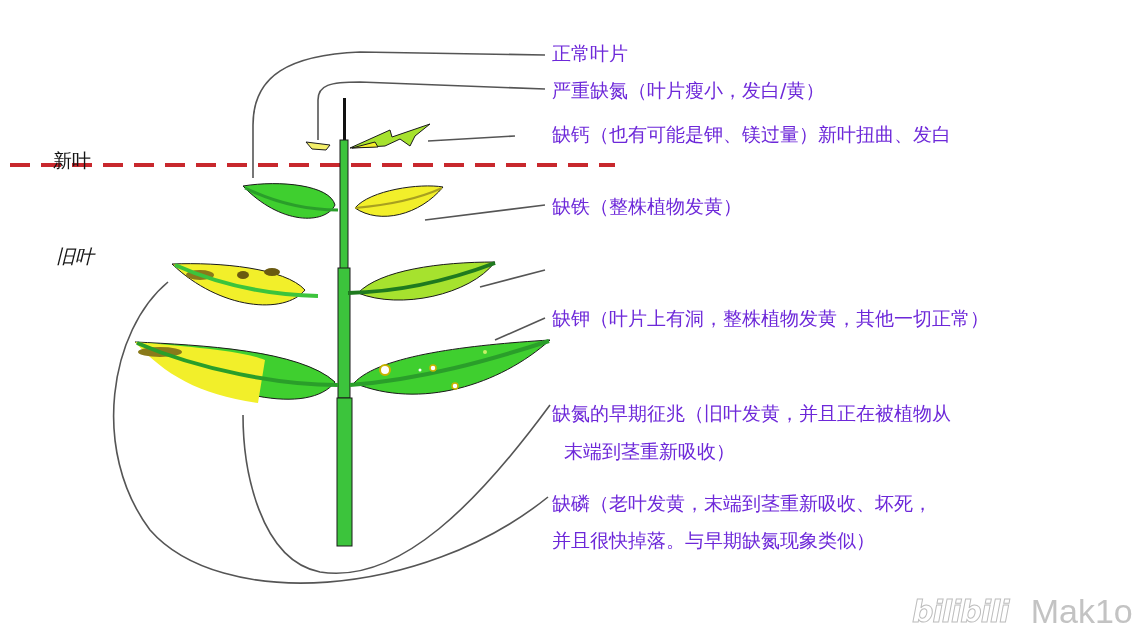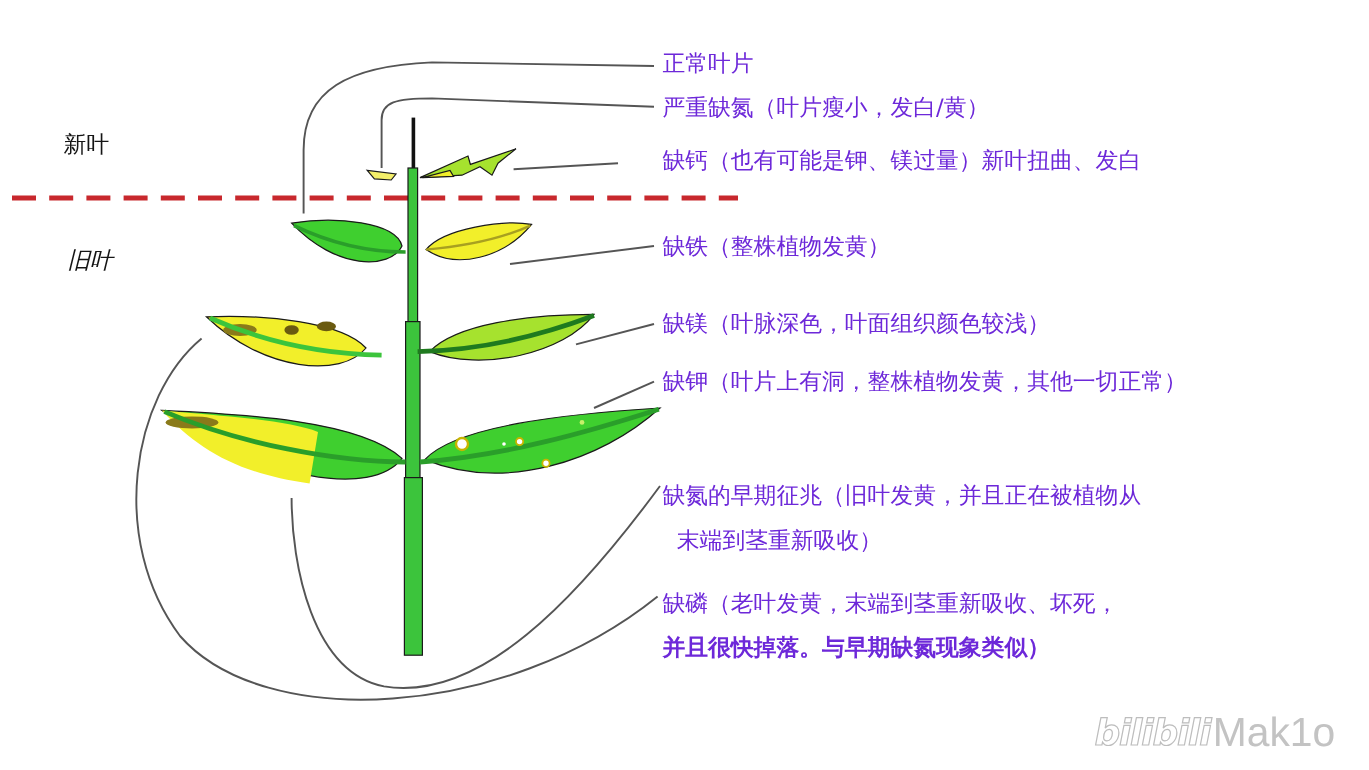--- a/index.html
+++ b/index.html
@@ -1,21 +1,21 @@
 <!DOCTYPE html>
 <html><head>
 <meta charset="utf-8">
 <style>
   html, body { margin:0; padding:0; background:#ffffff; }
   body { width:1141px; height:642px; position:relative; overflow:hidden;
          font-family:"DejaVu Sans", "Liberation Sans", sans-serif; color:#111; }
   .canvas { position:absolute; left:0; top:0; width:1141px; height:642px; }
   .label { position:absolute; font-size:19px; line-height:26px; white-space:nowrap; color:#6d28d9; }
-  .zone-label { position:absolute; font-size:19px; color:#151515; }
-  .watermark { position:absolute; left:912px; top:592px; display:flex; align-items:center; gap:2px; color:#c9c9c9; }
+  .zone-label { position:absolute; font-size:19px; color:#151515;margin-top:40px; }
+  .watermark { position:absolute; left:912px; top:592px; display:flex; align-items:center; gap:22px; color:#c9c9c9; }
   .wm-logo { font-size:30px; font-style:italic; letter-spacing:-1px; color:#d2d2d2; -webkit-text-stroke:1px #bdbdbd; color:transparent; font-weight:bold; }
   .wm-user { font-size:34px; color:#c3c3c3; font-family:"Liberation Sans", sans-serif;text-align:center; }
 </style>
 </head>
 <body>
 
 <div class="canvas">
   <svg width="1141" height="642" viewBox="0 0 1141 642">
 
     <line x1="10" y1="165" x2="615" y2="165" stroke="#c8282d" stroke-width="4" stroke-dasharray="20,11"></line>
@@ -84,24 +84,23 @@
     </g>
   </svg>
 
   <span class="zone-label" style="left:53px;top:108px;">新叶</span>
   <span class="zone-label" style="left:56px;top:204px;font-style:italic;">旧叶</span>
 
   <span class="label" style="left:552px;top:40px;">正常叶片</span>
   <span class="label" style="left:552px;top:77px;">严重缺氮（叶片瘦小，发白/黄）</span>
   <span class="label" style="left:552px;top:121px;">缺钙（也有可能是钾、镁过量）新叶扭曲、发白</span>
   <span class="label" style="left:552px;top:193px;">缺铁（整株植物发黄）</span>
-  <span class="label" style="left:552px;top:257px;">缺镁（叶脉深色，叶面组织颜色较浅）</span>
   <span class="label" style="left:552px;top:305px;">缺钾（叶片上有洞，整株植物发黄，其他一切正常）</span>
   <span class="label" style="left:552px;top:400px;">缺氮的早期征兆（旧叶发黄，并且正在被植物从</span>
   <span class="label" style="left:564px;top:438px;">末端到茎重新吸收）</span>
   <span class="label" style="left:552px;top:490px;">缺磷（老叶发黄，末端到茎重新吸收、坏死，</span>
-  <span class="label" style="left:552px;top:527px;font-weight:bold;">并且很快掉落。与早期缺氮现象类似）</span>
+  <span class="label" style="left:552px;top:527px;">并且很快掉落。与早期缺氮现象类似）</span>
 
   <div class="watermark">
     <span class="wm-logo">bilibili</span>
     <span class="wm-user">Mak1o</span>
   </div>
 </div>
 
 </body></html>

